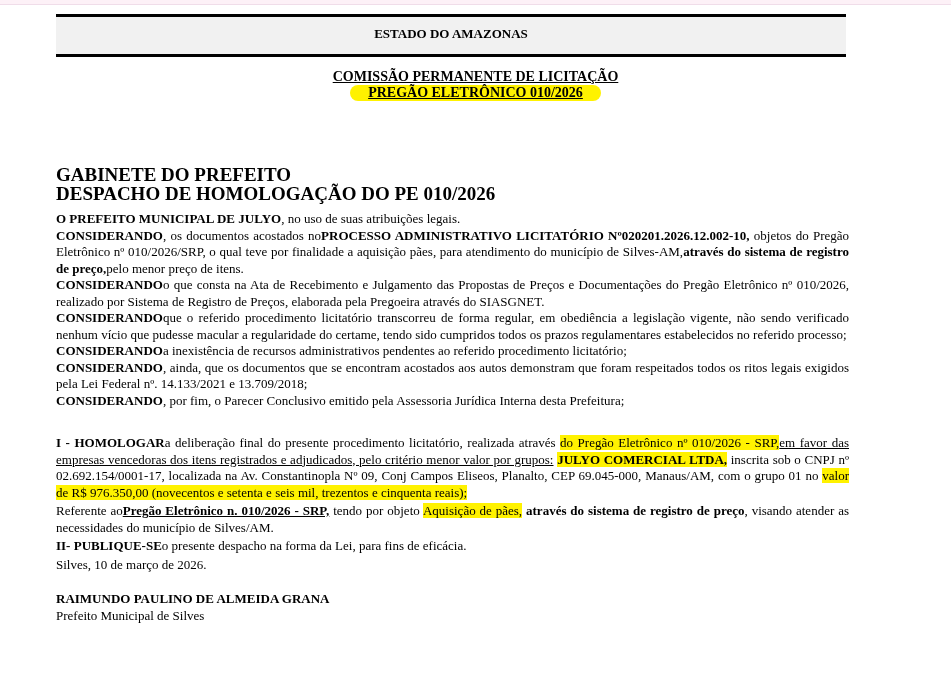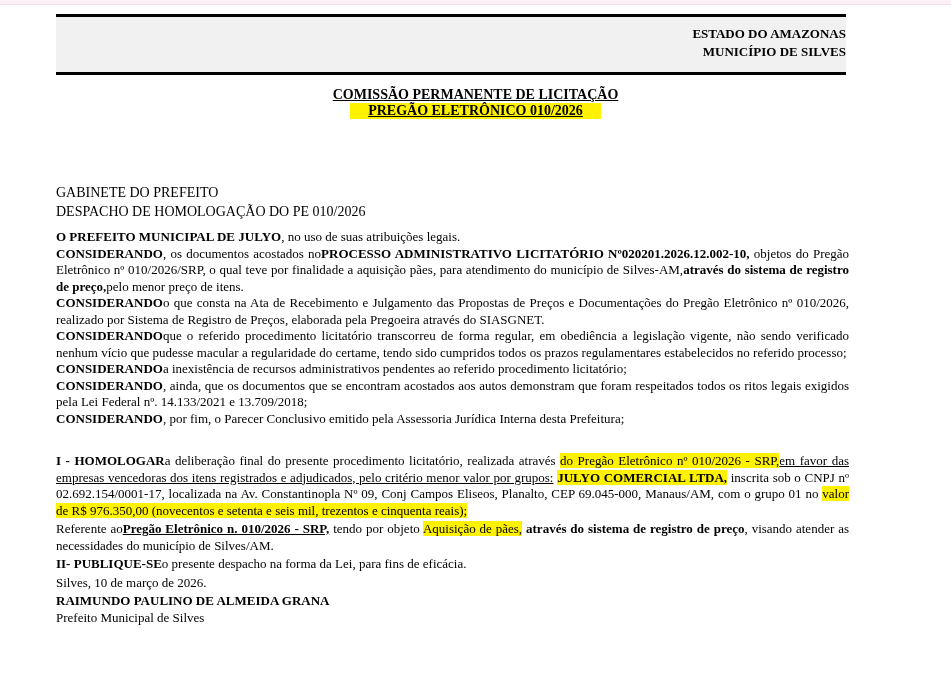--- a/index.html
+++ b/index.html
@@ -19,59 +19,58 @@
   }
   .top-strip{
     width:951px;height:5px;background:var(--strip);
     border-bottom:1px solid var(--strip-border);
   }
   .header-box{
     margin:9px 0 0 56px;width:790px;
     background:var(--boxbg);
     border-top:3px solid var(--bar);
     border-bottom:3px solid var(--bar);
-    text-align:right;
+    text-align:center;
     padding:8px 0 11px 0;
     font-weight:bold;font-size:13px;line-height:18px;
   }
   .title-block{
     margin-top:12px;width:951px;text-align:center;
     font-weight:bold;font-size:14px;line-height:16px;
   }
   .title-line{text-decoration:underline;}
   .title-hl{
     display:inline-block;background:var(--hl);
-    padding:0 18px;text-decoration:underline;
+    padding:0 18px;text-decoration:underline;border-radius:8px;
   }
   .subject-block{
     margin:64px 8px 0 56px;
-    font-weight:normal;font-size:14px;line-height:19px;
+    font-weight:bold;font-size:19px;line-height:19px;
   }
   .subject-block .ul{text-decoration:underline;}
   .doc-body{
     margin:8px 0 0 56px;width:793px;
     font-size:13px;line-height:16.5px;
     text-align:justify;
   }
   .doc-body p.para{margin:0;}
   .doc-body p.g1{margin-top:26px;}
   .doc-body p.g2{margin-top:2px;}
-  .doc-body p.g3{margin-top:2px;}
+  .doc-body p.g3{margin-top:18px;}
   .b{font-weight:bold;}
   .u{text-decoration:underline;}
   .h{background:var(--hl);}
 </style>
 </head>
 <body>
 
 <div class="top-strip"></div>
 
 <div class="header-box">
   <div>ESTADO DO AMAZONAS</div>
-  <div>MUNICÍPIO DE SILVES</div>
 </div>
 
 <div class="title-block">
   <div>
     <span class="title-line">COMISSÃO PERMANENTE DE LICITAÇÃO</span>
   </div>
   <div>
     <span class="title-hl">PREGÃO ELETRÔNICO 010/2026</span>
   </div>
 </div>

